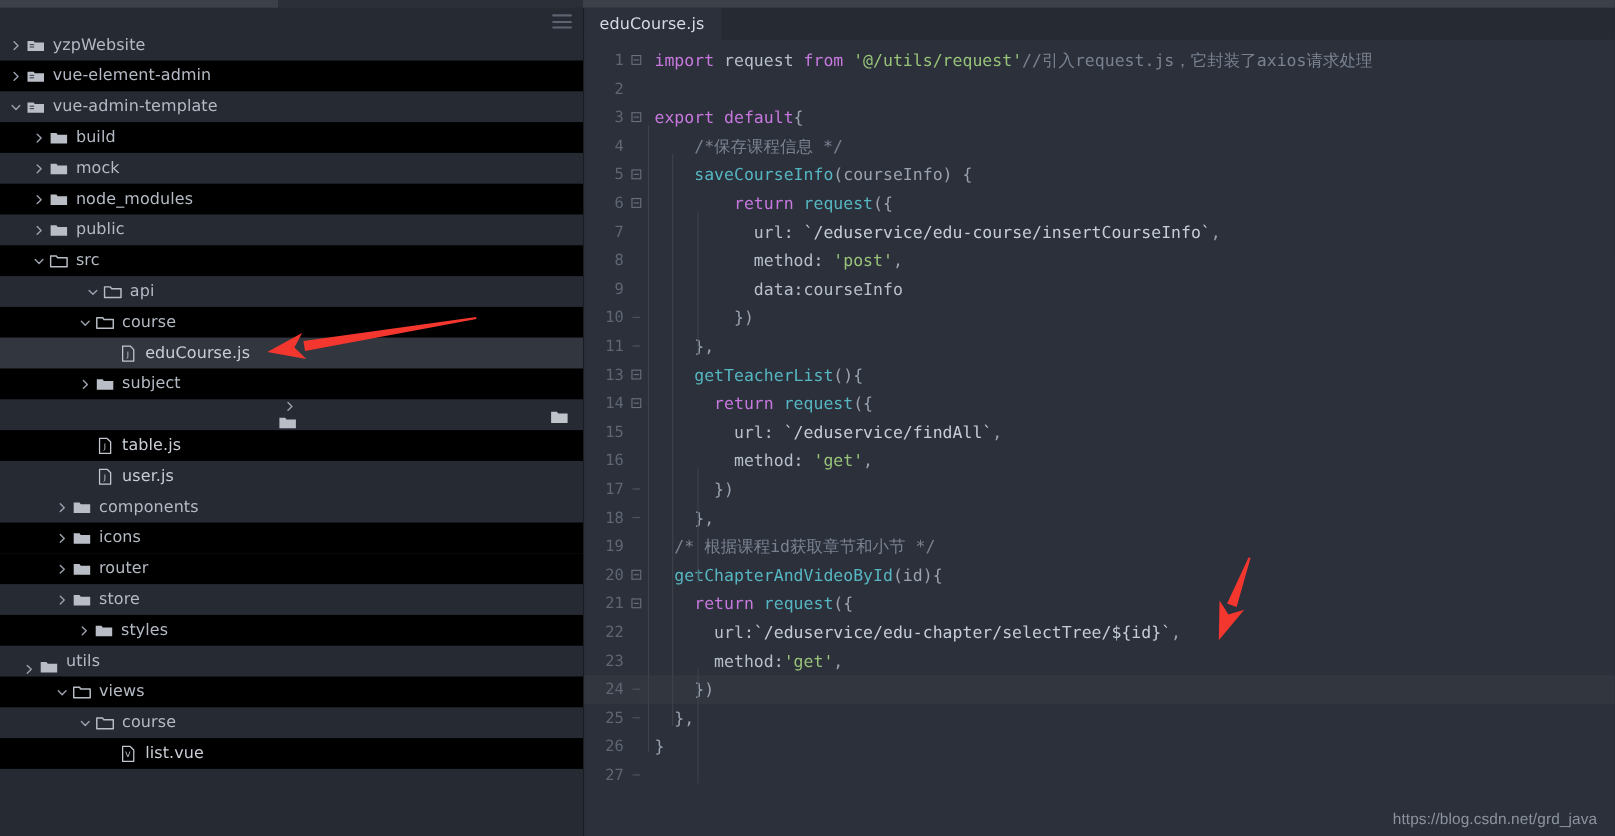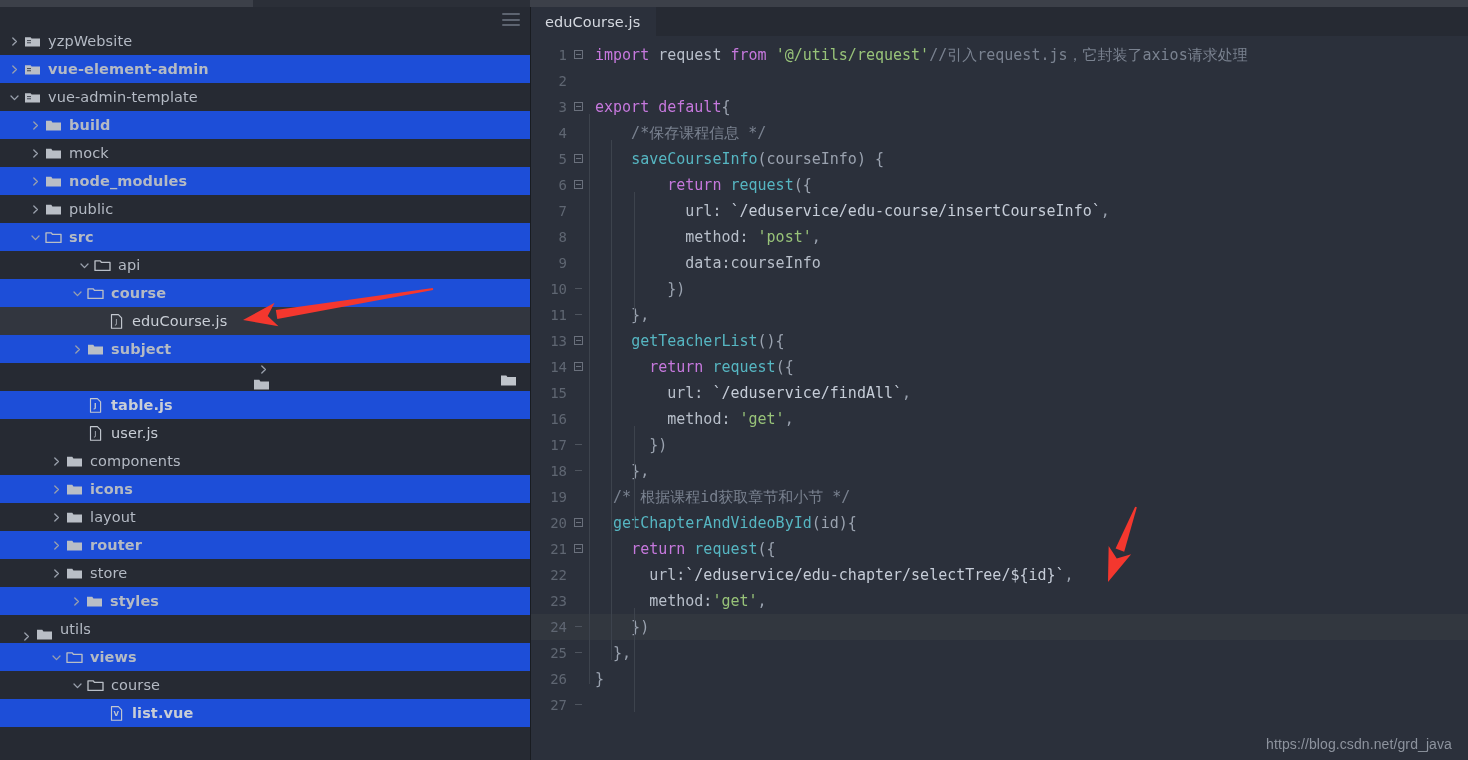--- a/index.html
+++ b/index.html
@@ -100,21 +100,21 @@
     position: relative;
     height: 28px;
     line-height: 28px;
     display: flex;
     align-items: center;
     font-size: 14.5px;
     color: #a9b0bb;
     white-space: nowrap;
     box-sizing: border-box;
   }
-  .tree-row.alt { background: #1d4ed8; font-weight: bold; }
+  .tree-row.alt { background: #000000; }
   .tree-row.selected { background: #32363f; }
   .tree-row .twisty {
     width: 13px;
     height: 13px;
     flex: 0 0 13px;
     position: relative;
     margin-right: 3px;
   }
   .tree-row .twisty svg { display: block; }
   .tree-row .ic {
@@ -527,33 +527,20 @@
               <svg width="13" height="13" viewBox="0 0 13 13">
                 <path d="M4.8 3 L8.4 6.5 L4.8 10" fill="none" stroke="#9aa1ad" stroke-width="1.3" stroke-linecap="round" stroke-linejoin="round"></path>
               </svg>
             </span>
             <span class="ic">
               <svg width="17" height="17" viewBox="0 0 17 17">
                 <path d="M1 3.8 L6.3 3.8 L7.4 5.4 L16 5.4 L16 13.4 L1 13.4 Z" fill="#b9bec6"></path>
               </svg>
             </span>
             <span class="lbl">icons</span>
-          </div>
-          <div class="tree-row" style="padding-left: 50px;">
-            <span class="twisty">
-              <svg width="13" height="13" viewBox="0 0 13 13">
-                <path d="M4.8 3 L8.4 6.5 L4.8 10" fill="none" stroke="#9aa1ad" stroke-width="1.3" stroke-linecap="round" stroke-linejoin="round"></path>
-              </svg>
-            </span>
-            <span class="ic">
-              <svg width="17" height="17" viewBox="0 0 17 17">
-                <path d="M1 3.8 L6.3 3.8 L7.4 5.4 L16 5.4 L16 13.4 L1 13.4 Z" fill="#b9bec6"></path>
-              </svg>
-            </span>
-            <span class="lbl">layout</span>
           </div>
           <div class="tree-row alt" style="padding-left: 50px;">
             <span class="twisty">
               <svg width="13" height="13" viewBox="0 0 13 13">
                 <path d="M4.8 3 L8.4 6.5 L4.8 10" fill="none" stroke="#9aa1ad" stroke-width="1.3" stroke-linecap="round" stroke-linejoin="round"></path>
               </svg>
             </span>
             <span class="ic">
               <svg width="17" height="17" viewBox="0 0 17 17">
                 <path d="M1 3.8 L6.3 3.8 L7.4 5.4 L16 5.4 L16 13.4 L1 13.4 Z" fill="#b9bec6"></path>

